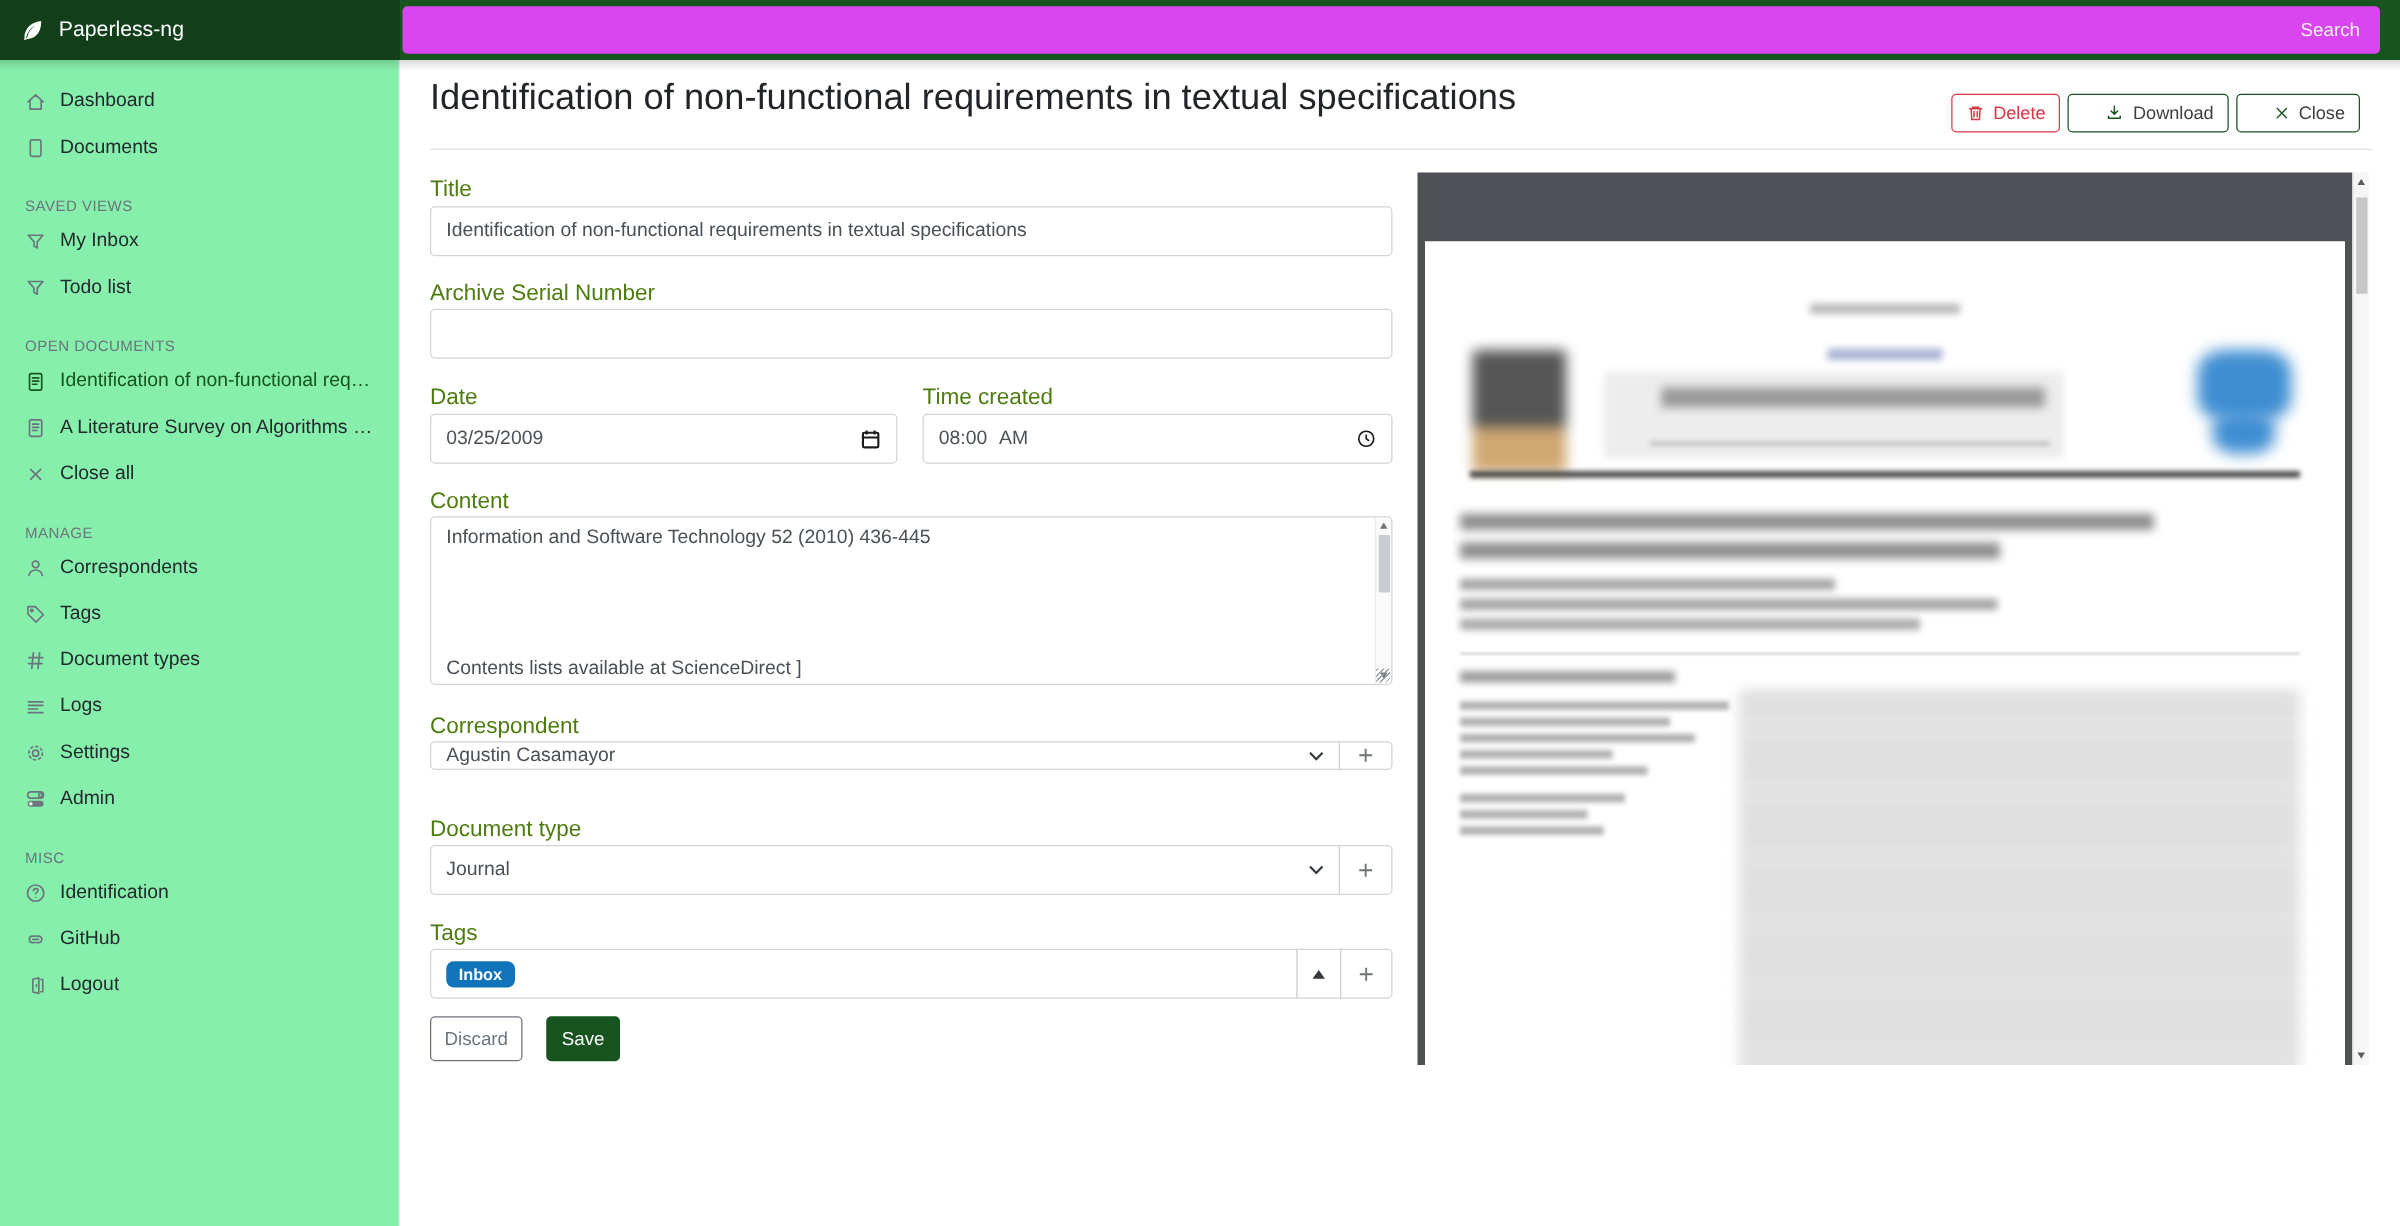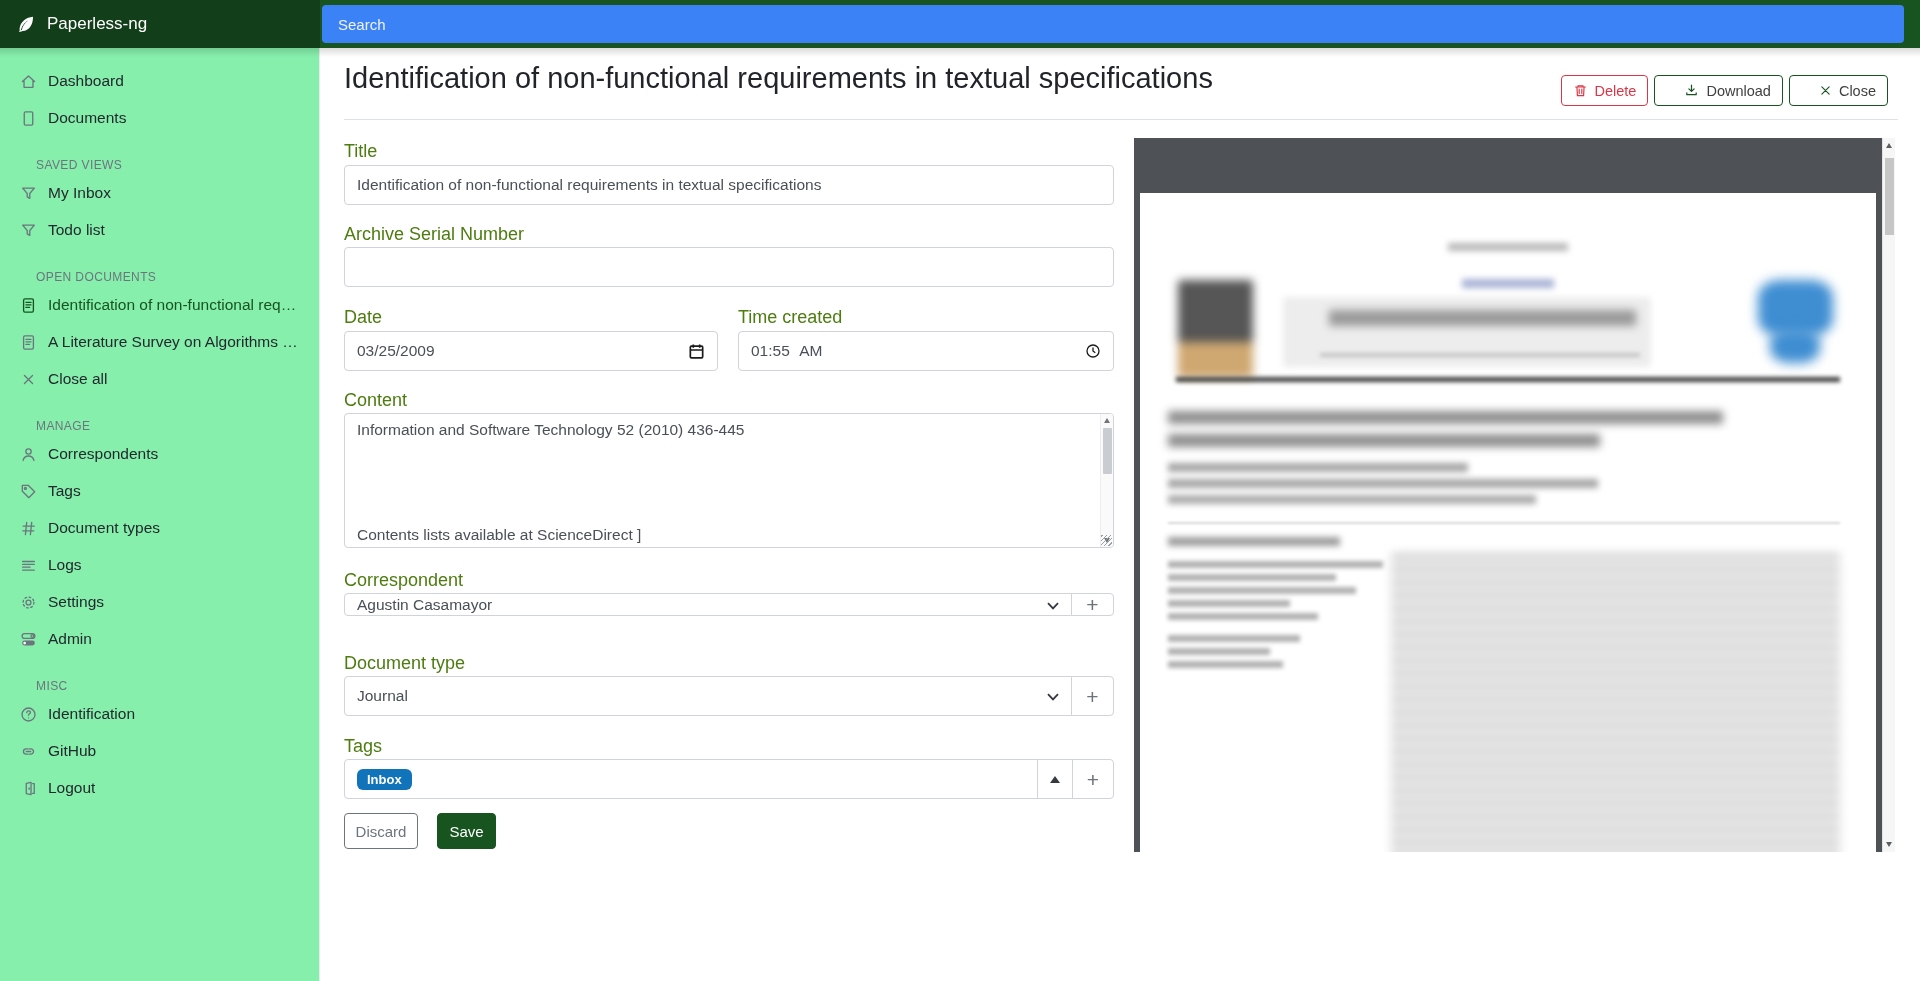--- a/index.html
+++ b/index.html
@@ -5,35 +5,35 @@
   * { margin:0; padding:0; box-sizing:border-box; }
   html,body { width:1920px; height:981px; overflow:hidden;
     font-family:"Liberation Sans","DejaVu Sans",sans-serif; background:#fff; color:#212529; }
 
   
   .navbar { position:absolute; left:0; top:0; width:1920px; height:48px;
     background:#17541f; display:flex; z-index:10; }
   .brand { width:320px; height:48px; background:#123f1a; display:flex; align-items:center;
     padding-left:16px; color:#fff; font-size:17px; gap:11px; flex:0 0 320px; }
   .search-wrap { flex:1; display:flex; align-items:center; padding:0 16px 0 2px; }
-  .search-input { width:100%; height:38px; background:#3b82f6; border:none; border-radius:4px;
-    color:#fff; font-size:15px; padding:0 16px; outline:none; font-family:inherit; }
+  .search-input { width:100%; height:38px; background:#d946ef; border:none; border-radius:4px;
+    color:#fff; font-size:15px; padding:0 16px; outline:none; font-family:inherit;text-align:right; }
   .search-input::placeholder { color:#f1f3f1; opacity:1; }
   .top-shadow { position:absolute; left:0; right:0; top:48px; height:9px; z-index:6;
     background:linear-gradient(rgba(0,0,0,.14),rgba(0,0,0,0)); pointer-events:none; }
 
   
   .sidebar { position:absolute; left:0; top:48px; bottom:0; width:320px;
     background:#86efac; border-right:1px solid #e9eaec; padding-top:18px; overflow:hidden; }
   .s-item { display:flex; align-items:center; height:30px; padding:0 20px; margin-bottom:7px;
     font-size:15.5px; color:#24292e; cursor:pointer; white-space:nowrap; }
   .s-item .ico { width:17px; height:17px; margin-right:11px; flex:0 0 17px; display:flex; }
   .s-item.active { color:#17541f; }
   .s-item .lbl { overflow:hidden; text-overflow:ellipsis; }
-  .s-head { margin:25px 36px 6px; font-size:12px; color:#6c757d; letter-spacing:.4px; }
+  .s-head { margin:25px 20px 6px; font-size:12px; color:#6c757d; letter-spacing:.4px; }
   .icon-svg { stroke:#6c757d; fill:none; stroke-width:1.25; stroke-linecap:round; stroke-linejoin:round; }
   .active .icon-svg { stroke:#17541f; }
 
   
   .main { position:absolute; left:320px; top:48px; right:0; bottom:0; background:#fff; overflow:hidden; }
   .page-title { position:absolute; left:24px; top:12px; width:1270px; font-size:29px;
     font-weight:400; color:#212529; line-height:1.3; white-space:nowrap; }
   .hdr-buttons { position:absolute; right:32px; top:27px; display:flex; gap:6px; }
   .btn { display:inline-flex; align-items:center; gap:7px; height:31px; padding:0 11px;
     border-radius:4px; background:#fff; font-size:14.5px; cursor:pointer; border:1px solid; font-family:inherit; }
@@ -301,21 +301,21 @@
     <span style="flex:1">03/25/2009</span>
     <span style="display:flex">
         <svg width="17" height="17" viewBox="0 0 16 16" fill="none" stroke="#1b1b1b" stroke-width="1.6">
           <rect x="2.2" y="3" width="11.6" height="11" rx="1"></rect>
           <path d="M2.2 6.6h11.6M5 1.4v3M11 1.4v3"></path>
         </svg>
       </span>
   </div>
   <div class="fl" style="left:418px; top:259px">Time created</div>
   <div class="ctl ctl-flex" style="left:418px; top:283px; width:376px; height:40px">
-    <span style="flex:1; word-spacing:6px">01:55 AM</span>
+    <span style="flex:1; word-spacing:6px">08:00 AM</span>
     <span style="display:flex">
         <svg width="16" height="16" viewBox="0 0 16 16" fill="none" stroke="#1b1b1b" stroke-width="1.3">
           <circle cx="8" cy="8" r="6"></circle>
           <path d="M8 4.6V8l2.3 1.7"></path>
         </svg>
       </span>
   </div>
 
   <div class="fl" style="top:342px">Content</div>
   <div class="fake-ta">

